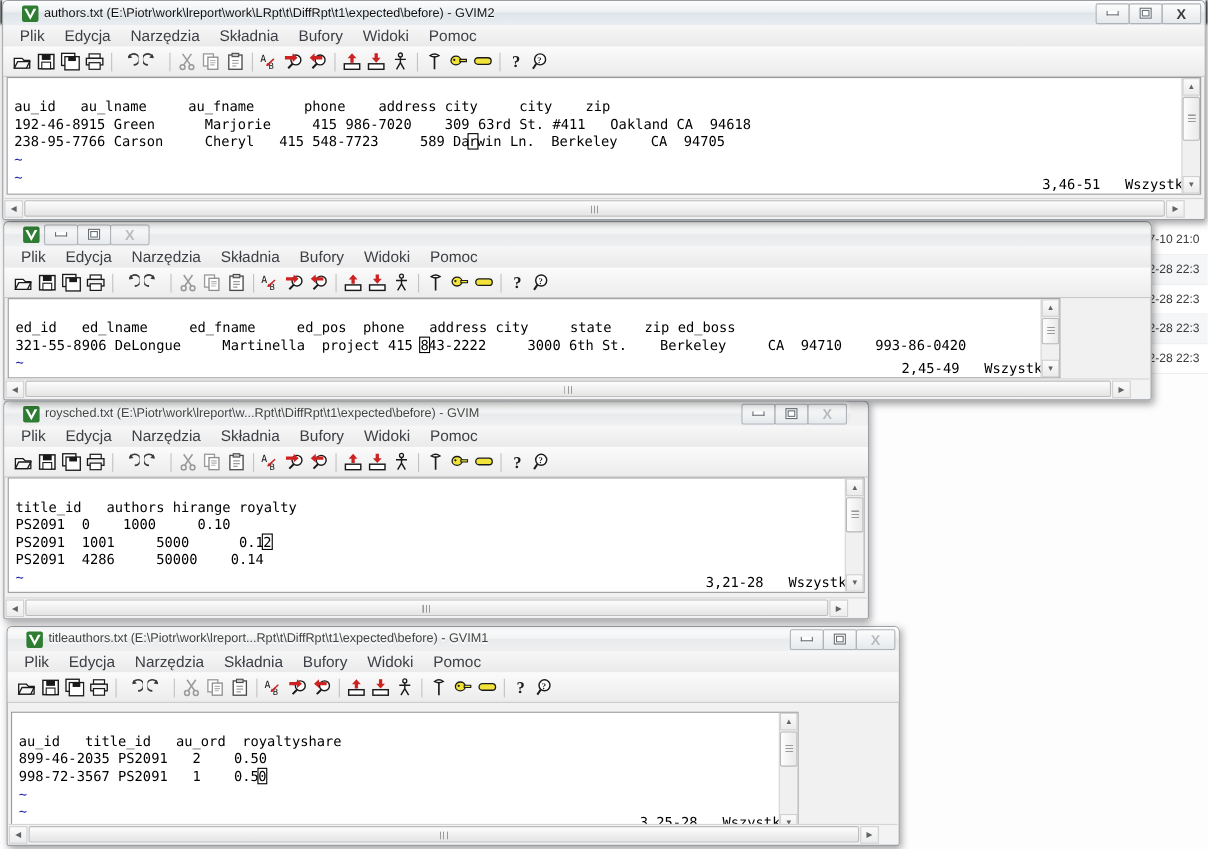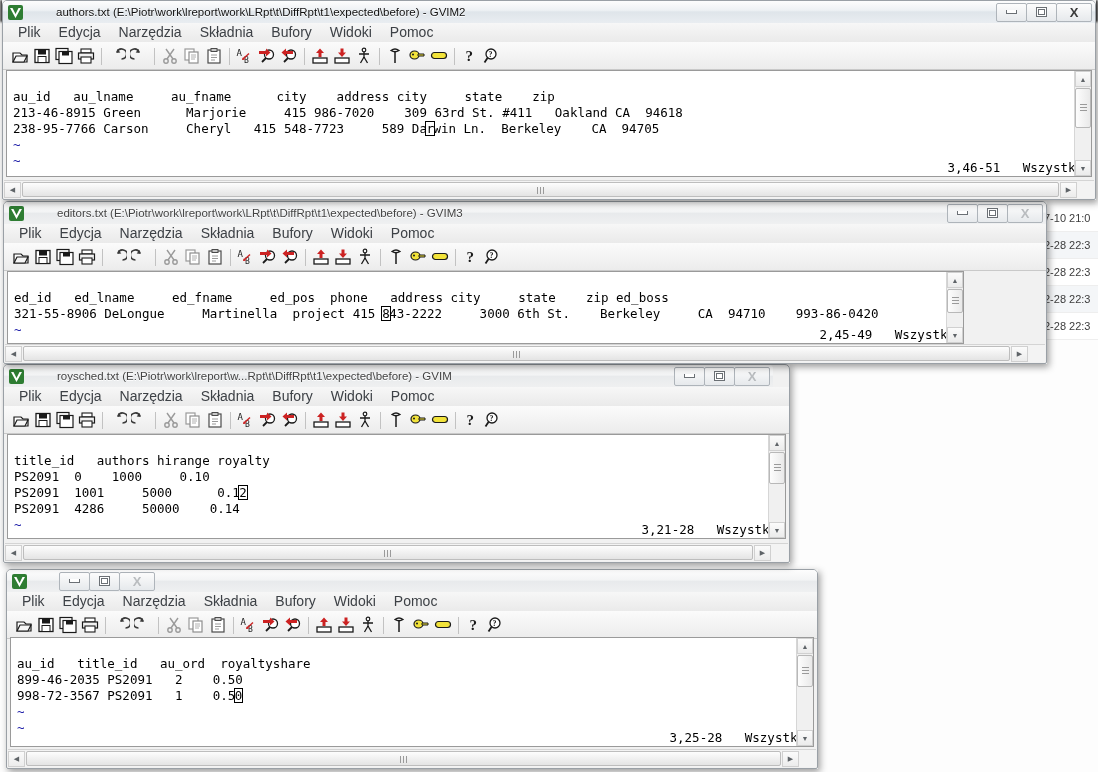--- a/index.html
+++ b/index.html
@@ -35,23 +35,22 @@
   .win-frame{
     position:absolute;inset:0;
     border:1px solid #9aa0a6;
     background:#f1f1f1;
     border-radius:5px 5px 2px 2px;
   }
   .titlebar{
     position:relative;height:22px;
     border-radius:4px 4px 0 0;
     display:flex;align-items:center;
-    padding-left:4px;
+    padding-left:16px;
     overflow:hidden;
-    gap:28px;
   }
   .titlebar.active{
     background:linear-gradient(180deg,#fdfdfd 0%,#eef1f4 42%,#dfe5ea 50%,#e9edf1 100%);
   }
   .titlebar.inactive{
     background:linear-gradient(180deg,#fdfdfd 0%,#f3f4f5 45%,#e8eaec 52%,#eff0f1 100%);
   }
   .title-icon{width:17px;height:17px;flex:0 0 auto;position:relative;margin-right:4px;}
   .title-text{
     font-size:11.5px;color:#101010;white-space:nowrap;
@@ -169,20 +168,21 @@
 
 <div class="win" id="w4" style="left:6px;top:569px;width:812px;height:200px;">
   <div class="win-frame"></div>
   <div class="titlebar inactive" style="position:absolute;left:1px;top:1px;right:1px;">
     <span class="title-icon">
       <svg width="17" height="17" viewBox="0 0 17 17">
           <rect x="1" y="1" width="15" height="15" rx="2" fill="#2e7d32"></rect>
           <path d="M3 4 L8.5 14 L14 4 L11.5 4 L8.5 10 L5.5 4 Z" fill="#ffffff"></path>
         </svg>
     </span>
+    <span class="title-text dim">titleauthors.txt (E:\Piotr\work\lreport...Rpt\t\DiffRpt\t1\expected\before) - GVIM1</span>
     <span class="winbtns">
       <span class="wbtn wbtn-min inact">
           <i></i>
         </span>
       <span class="wbtn wbtn-max inact">
           <i></i>
         </span>
       <span class="wbtn close">
           <span class="xglyph inact">X</span>
         </span>
@@ -328,21 +328,21 @@
         </svg>
       </span>
       <span class="tbtn">
         <svg width="18" height="18" viewBox="0 0 18 18">
           <circle cx="8" cy="7" r="5" fill="#fff" stroke="#1a1a1a" stroke-width="1.3"></circle>
           <path d="M4.5 11 L1.5 15.5" stroke="#1a1a1a" stroke-width="1.8"></path>
           <text x="5.5" y="10" font-size="8" font-family="Liberation Serif, serif" font-weight="bold" fill="#1a1a1a">?</text>
         </svg>
       </span>
     </div>
-  <div class="vimbody" style="position:absolute;left:4px;top:68px;width:804px;height:110px;border:1px solid #9a9a9a;box-sizing:border-box;">
+  <div class="vimbody" style="position:absolute;left:4px;top:78px;width:716px;height:110px;border:1px solid #9a9a9a;box-sizing:border-box;">
     <div class="vimtext">
 <span>au_id   title_id   au_ord  royaltyshare</span>
 <span>899-46-2035 PS2091   2    0.50</span>
 <span>998-72-3567 PS2091   1    0.5<span class="cursorbox">0</span></span>
 <span class="tilde">~</span>
 <span class="tilde">~</span>
     </div>
     <div class="statusline">3,25-28   Wszystko</div>
     <div class="vscroll">
       <div class="sarrow">▲</div>
@@ -552,21 +552,20 @@
 
 <div class="win" id="w2" style="left:3px;top:201px;width:1044px;height:163px;">
   <div class="win-frame"></div>
   <div class="titlebar inactive" style="position:absolute;left:1px;top:1px;right:1px;">
     <span class="title-icon">
       <svg width="17" height="17" viewBox="0 0 17 17">
           <rect x="1" y="1" width="15" height="15" rx="2" fill="#2e7d32"></rect>
           <path d="M3 4 L8.5 14 L14 4 L11.5 4 L8.5 10 L5.5 4 Z" fill="#ffffff"></path>
         </svg>
     </span>
-    <span class="title-text dim">editors.txt (E:\Piotr\work\lreport\work\LRpt\t\DiffRpt\t1\expected\before) - GVIM3</span>
     <span class="winbtns">
       <span class="wbtn wbtn-min inact">
           <i></i>
         </span>
       <span class="wbtn wbtn-max inact">
           <i></i>
         </span>
       <span class="wbtn close">
           <span class="xglyph inact">X</span>
         </span>
@@ -904,22 +903,22 @@
       <span class="tbtn">
         <svg width="18" height="18" viewBox="0 0 18 18">
           <circle cx="8" cy="7" r="5" fill="#fff" stroke="#1a1a1a" stroke-width="1.3"></circle>
           <path d="M4.5 11 L1.5 15.5" stroke="#1a1a1a" stroke-width="1.8"></path>
           <text x="5.5" y="10" font-size="8" font-family="Liberation Serif, serif" font-weight="bold" fill="#1a1a1a">?</text>
         </svg>
       </span>
     </div>
   <div class="vimbody" style="position:absolute;left:4px;top:70px;width:1086px;height:107px;border:1px solid #9a9a9a;box-sizing:border-box;">
     <div class="vimtext">
-<span>au_id   au_lname     au_fname      city    address city     state    zip</span>
-<span>213-46-8915 Green      Marjorie     415 986-7020    309 63rd St. #411   Oakland CA  94618</span>
+<span>au_id   au_lname     au_fname      phone    address city     city    zip</span>
+<span>192-46-8915 Green      Marjorie     415 986-7020    309 63rd St. #411   Oakland CA  94618</span>
 <span>238-95-7766 Carson     Cheryl   415 548-7723     589 Da<span class="cursorbox">r</span>win Ln.  Berkeley    CA  94705</span>
 <span class="tilde">~</span>
 <span class="tilde">~</span>
     </div>
     <div class="statusline">3,46-51   Wszystko</div>
     <div class="vscroll">
       <div class="sarrow">▲</div>
       <div class="sthumb" style="top:17px;height:40px;"></div>
       <div class="sarrow bot">▼</div>
     </div>

